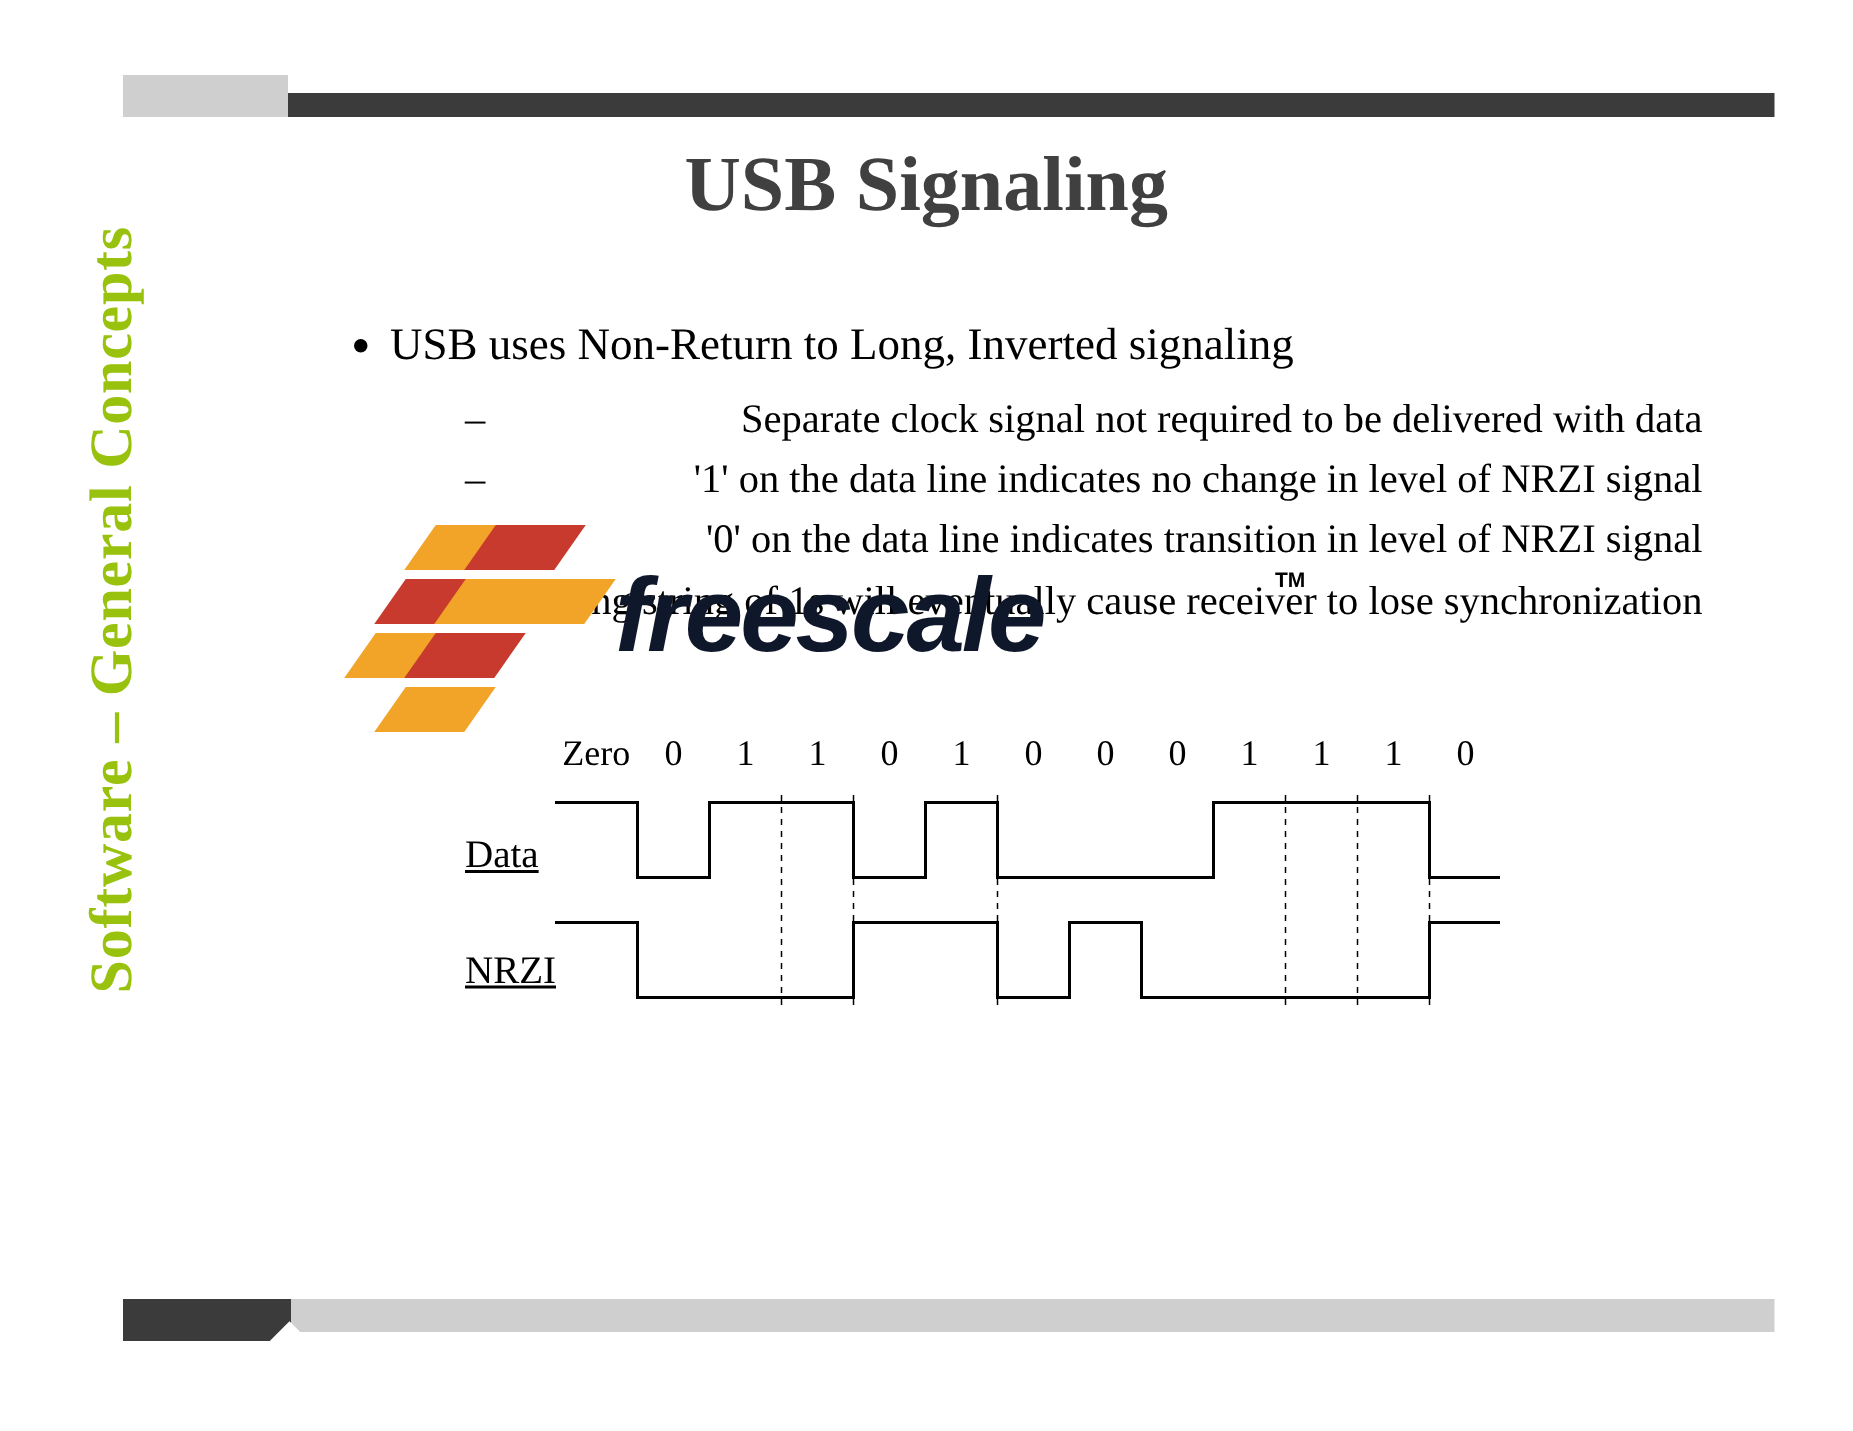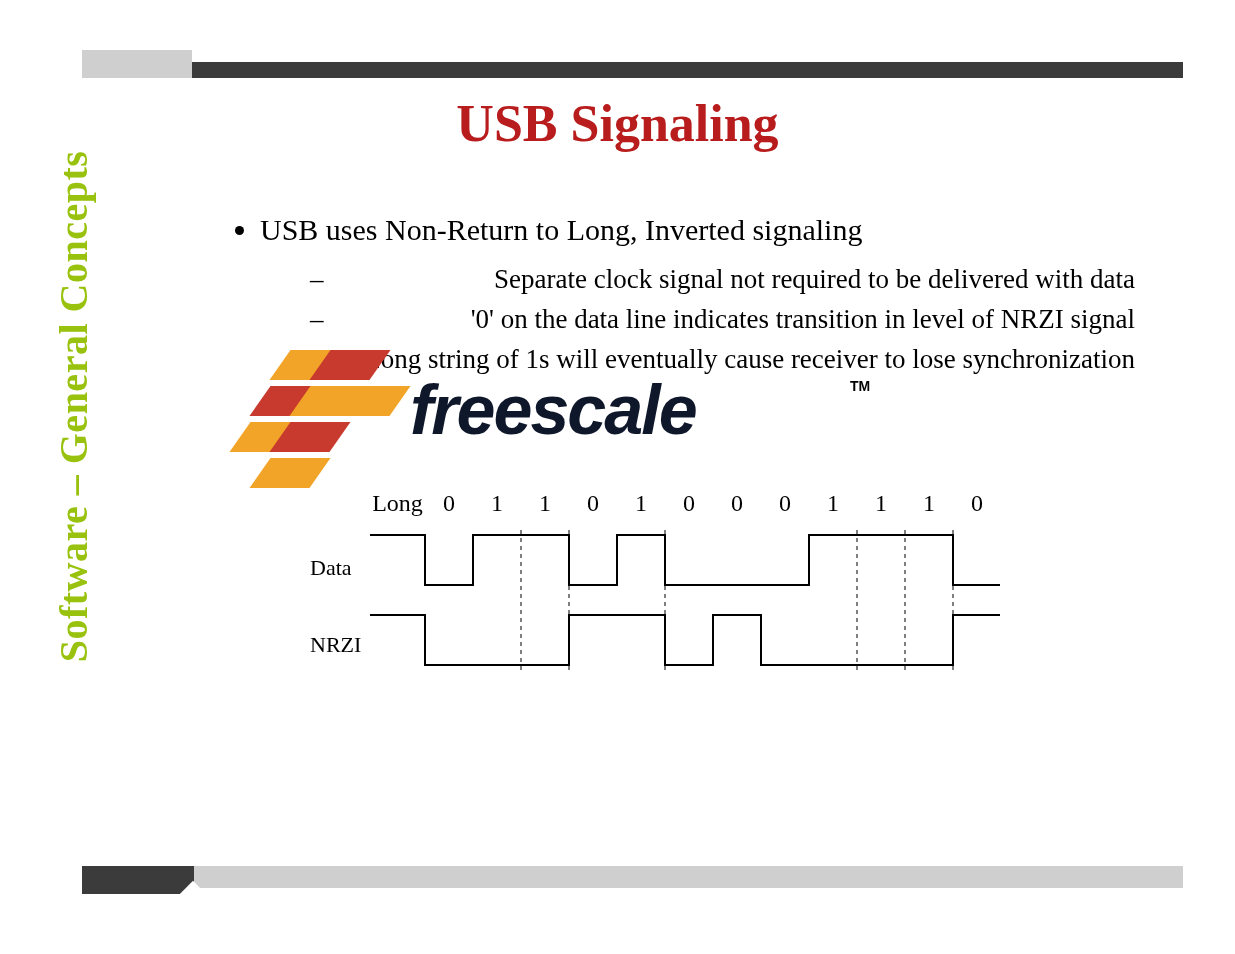--- a/index.html
+++ b/index.html
@@ -79,21 +79,21 @@
   }
 
   .title {
     position: absolute;
     top: 94px;
     left: 0;
     right: 0;
     text-align: center;
     font-size: 52px;
     font-weight: bold;
-    color: #b91c1c;
+    color: #404040;
   }
 
   .content {
     position: absolute;
     left: 220px;
     top: 210px;
     right: 100px;
     font-size: 28px;
     line-height: 1.35;
   }
@@ -190,21 +190,22 @@
     right: 0;
     height: 30px;
     font-size: 24px;
   }
   .bit-labels span {
     position: absolute;
     transform: translateX(-50%);
   }
   .row-label {
     position: absolute;
-    font-size: 22px;
+    font-size: 26px;
+    text-decoration: underline;
   }
   svg.waves {
     position: absolute;
     left: 0;
     top: 0;
   }
 
 </style>
 </head>
 <body>
@@ -218,20 +219,21 @@
 <div class="sidebar-label">Software – General Concepts</div>
 
 <div class="title">USB Signaling</div>
 
 <div class="content">
   <ul class="main">
     <li>
       <span>USB uses Non-Return to Long, Inverted signaling</span>
       <ul class="sub">
         <li>Separate clock signal not required to be delivered with data</li>
+        <li>'1' on the data line indicates no change in level of NRZI signal</li>
         <li>'0' on the data line indicates transition in level of NRZI signal</li>
         <li>Long string of 1s will eventually cause receiver to lose synchronization</li>
       </ul>
     </li>
   </ul>
 </div>
 
 <div class="watermark">
   <div class="wm-chevrons">
     <div class="chev o" style="left:20px; top:0;"></div>
@@ -242,21 +244,21 @@
     <div class="chev o" style="left:-20px;top:72px;"></div>
     <div class="chev r" style="left:20px; top:72px;"></div>
     <div class="chev o" style="left:0px;  top:108px;"></div>
   </div>
   <div class="wm-text">freescale</div>
   <div class="wm-tm">TM</div>
 </div>
 
 <div class="diagram">
   <div class="bit-labels" id="bit-labels">
-      <span style="left: 87.5px;">Long</span>
+      <span style="left: 87.5px;">Zero</span>
       <span style="left: 139px;">0</span>
       <span style="left: 187px;">1</span>
       <span style="left: 235px;">1</span>
       <span style="left: 283px;">0</span>
       <span style="left: 331px;">1</span>
       <span style="left: 379px;">0</span>
       <span style="left: 427px;">0</span>
       <span style="left: 475px;">0</span>
       <span style="left: 523px;">1</span>
       <span style="left: 571px;">1</span>

